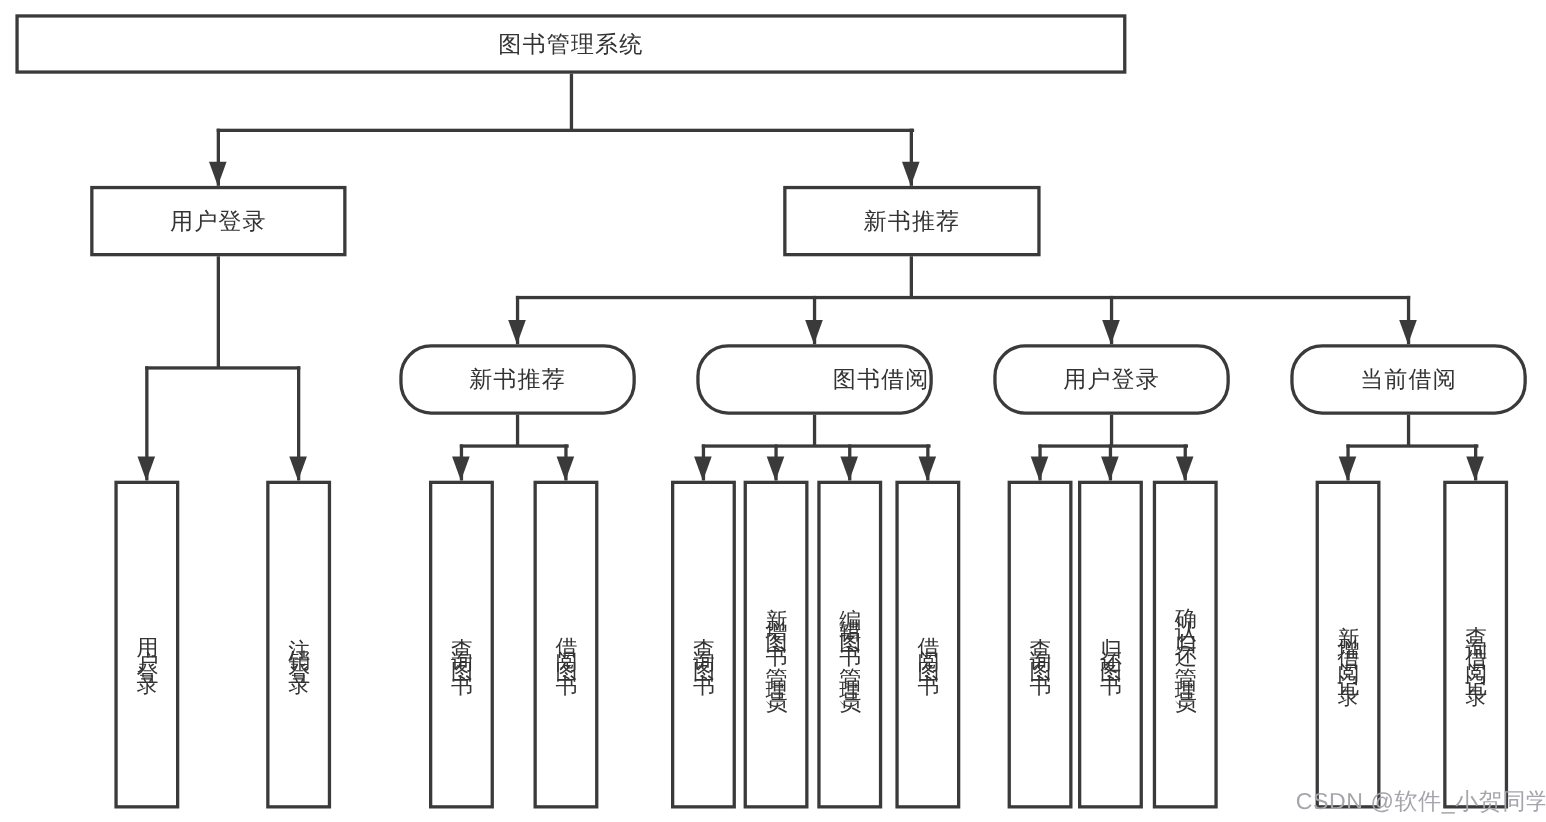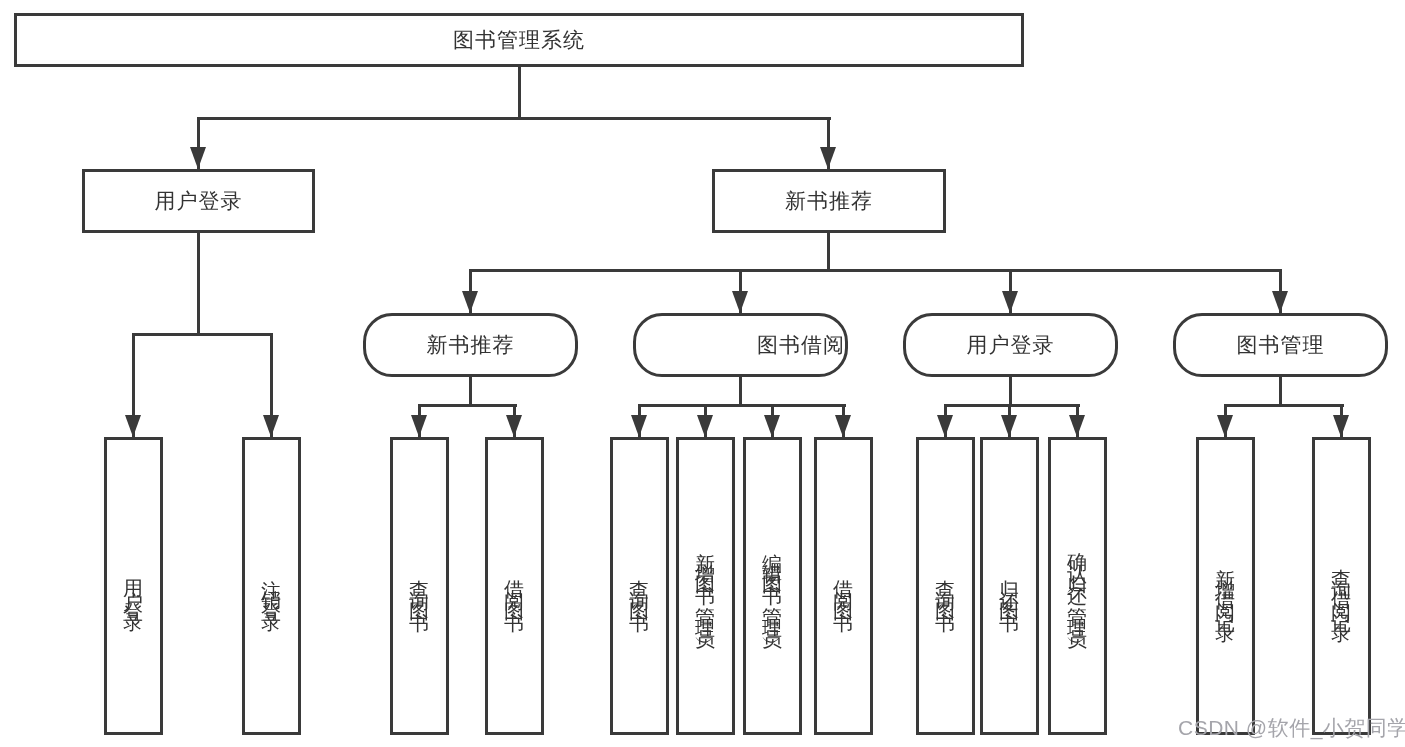--- a/index.html
+++ b/index.html
@@ -65,21 +65,21 @@
   <div class="box lv3" style="left:363px;">
     <span class="hlabel">新书推荐</span>
   </div>
   <div class="box lv3" style="left:633px;justify-content:flex-end;">
     <span class="hlabel">图书借阅</span>
   </div>
   <div class="box lv3" style="left:903px;">
     <span class="hlabel">用户登录</span>
   </div>
   <div class="box lv3" style="left:1173px;">
-    <span class="hlabel">图书管理</span>
+    <span class="hlabel">当前借阅</span>
   </div>
 
   <div class="line" style="left:469px;top:377px;width:3px;height:28px;"></div>
   <div class="line" style="left:418px;top:404px;width:99px;height:3px;"></div>
   <div class="line" style="left:418px;top:404px;width:3px;height:33px;"></div>
   <div class="line" style="left:513px;top:404px;width:3px;height:33px;"></div>
   <div class="ah" style="left:411px;top:415px;"></div>
   <div class="ah" style="left:506px;top:415px;"></div>
 
   <div class="line" style="left:739px;top:377px;width:3px;height:28px;"></div>

